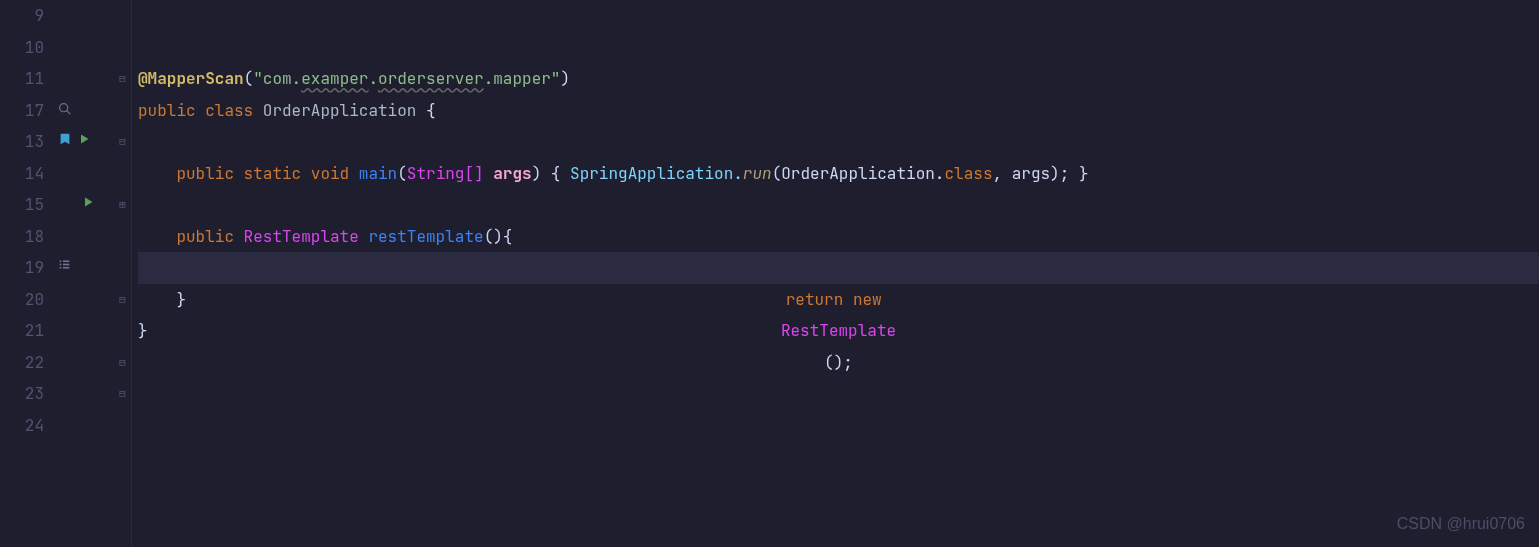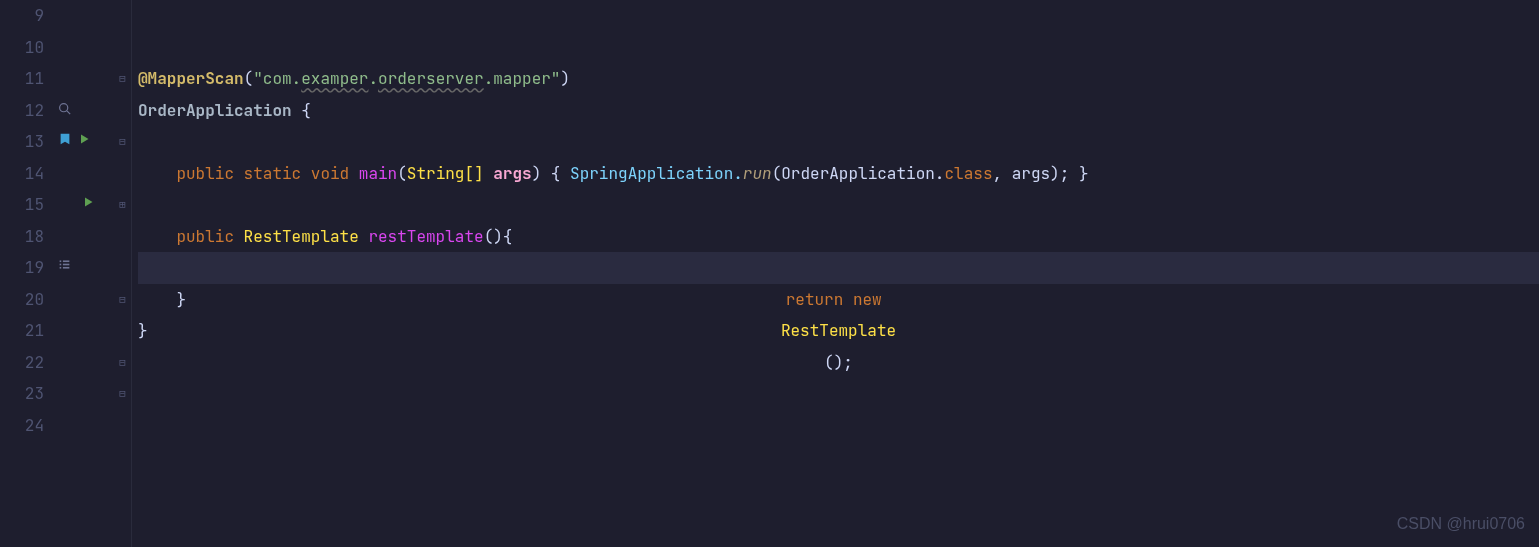--- a/index.html
+++ b/index.html
@@ -71,24 +71,24 @@
     align-items: center;
     white-space: pre;
   }
   .code-row.hl {
     background: #2a2b40;
     flex-direction: column;
   }
   .k-annotation { color: #d4bb6a; font-weight: bold; }
   .k-string { color: #8fbc8b; }
   .k-keyword { color: #cc7832; }
-  .k-class { color: #a9b7c6; font-weight: bold; }
-  .k-method { color: #d946ef; }
+  .k-class { color: #a9b7c6; }
+  .k-method { color: #3b82f6; }
   .k-white { color: #7dd3fc; }
-  .k-type { color: #fde047; }
+  .k-type { color: #d946ef; }
   .k-param { color: #f9a8d4; font-weight: bold; }
   .k-italic { font-style: italic; color: #b09d79; }
   .k-punc { color: #cdd6f4; }
   .k-bracket { color: #cdd6f4; }
   .wavy { text-decoration: underline wavy #666; text-underline-offset: 3px; text-align: center; }
   .ic-search { color: #6e7393; font-size: 13px; }
   .ic-bookmark { color: #3fa0d4; font-size: 14px; }
   .ic-play { color: #5fa052; font-size: 12px; }
   .ic-list { color: #6e7393; font-size: 12px; }
   .fold-box { color: #4f5472; font-size: 11px; }
@@ -102,21 +102,21 @@
   }
 </style>
 </head>
 <body>
 
 <div class="editor">
   <div class="gutter" id="gutter">
       <div class="ln">9</div>
       <div class="ln">10</div>
       <div class="ln">11</div>
-      <div class="ln">12</div>
+      <div class="ln">17</div>
       <div class="ln">13</div>
       <div class="ln">14</div>
       <div class="ln">15</div>
       <div class="ln">18</div>
       <div class="ln">19</div>
       <div class="ln">20</div>
       <div class="ln">21</div>
       <div class="ln">22</div>
       <div class="ln">23</div>
       <div class="ln">24</div>
@@ -188,21 +188,21 @@
       </div>
       <div class="fold-cell">
         <span class="fold-box">⊟</span>
       </div>
       <div class="fold-cell"></div>
     </div>
   <div class="code" id="code">
       <div class="code-row"></div>
       <div class="code-row"></div>
       <div class="code-row"><span class="k-annotation">@MapperScan</span><span class="k-punc">(</span><span class="k-string">"com.</span><span class="k-string wavy">examper</span><span class="k-string">.</span><span class="k-string wavy">orderserver</span><span class="k-string">.mapper"</span><span class="k-punc">)</span></div>
-      <div class="code-row"><span class="k-class">OrderApplication </span><span class="k-bracket">{</span></div>
+      <div class="code-row"><span class="k-keyword">public class </span><span class="k-class">OrderApplication </span><span class="k-bracket">{</span></div>
       <div class="code-row"></div>
       <div class="code-row"><span class="k-white">    </span><span class="k-keyword">public static void </span><span class="k-method">main</span><span class="k-punc">(</span><span class="k-type">String[] </span><span class="k-param">args</span><span class="k-punc">) </span><span class="k-bracket">{ </span><span class="k-white">SpringApplication.</span><span class="k-italic">run</span><span class="k-punc">(OrderApplication.</span><span class="k-keyword">class</span><span class="k-punc">, args); </span><span class="k-bracket">}</span></div>
       <div class="code-row"></div>
       <div class="code-row"><span class="k-white">    </span><span class="k-keyword">public </span><span class="k-type">RestTemplate </span><span class="k-method">restTemplate</span><span class="k-punc">(){</span></div>
       <div class="code-row hl"><span class="k-white">        </span><span class="k-keyword">return new </span><span class="k-type">RestTemplate</span><span class="k-punc">();</span></div>
       <div class="code-row"><span class="k-white">    </span><span class="k-bracket">}</span></div>
       <div class="code-row"><span class="k-bracket">}</span></div>
       <div class="code-row"></div>
     </div>
   <div class="watermark">CSDN @hrui0706</div>

